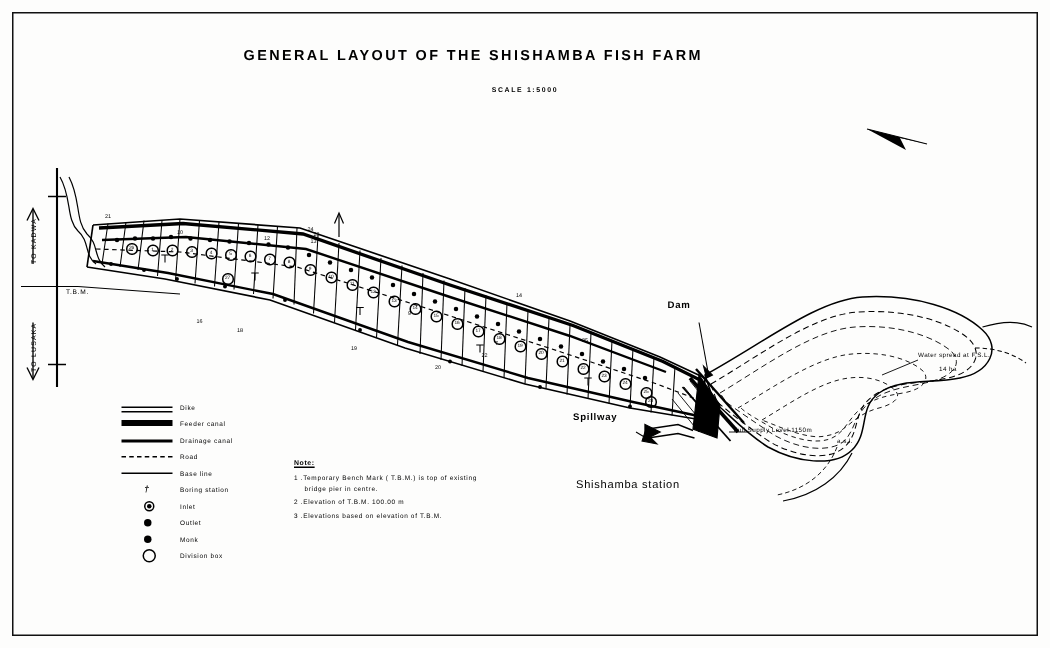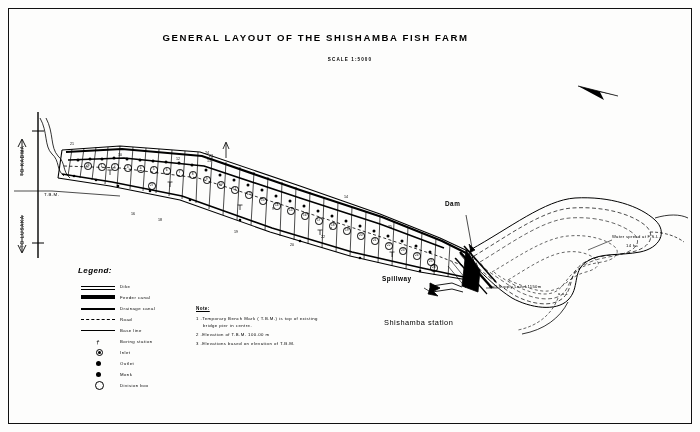--- a/index.html
+++ b/index.html
@@ -455,21 +455,20 @@
   <div class="pnum-circ" style="left:371px; top:237px;">21</div>
   <div class="pnum-circ" style="left:385px; top:242px;">22</div>
   <div class="pnum-circ" style="left:399px; top:247px;">23</div>
   <div class="pnum-circ" style="left:413px; top:252px;">24</div>
   <div class="pnum-circ" style="left:427px; top:258px;">25</div>
   <div class="pnum-circ" style="left:84px; top:162px;">26</div>
   <div class="pnum-circ" style="left:148px; top:182px;">27</div>
   <div class="pnum-circ" style="left:430px; top:264px;">28</div>
 
   <div class="legend">
-    <div class="legend-title">Legend:</div>
 
     <div class="legend-row">
       <span class="legend-key">
           <i class="k-dike"></i>
         </span>
       <span class="legend-label">Dike</span>
     </div>
     <div class="legend-row">
       <span class="legend-key">
           <i class="k-feeder"></i>

